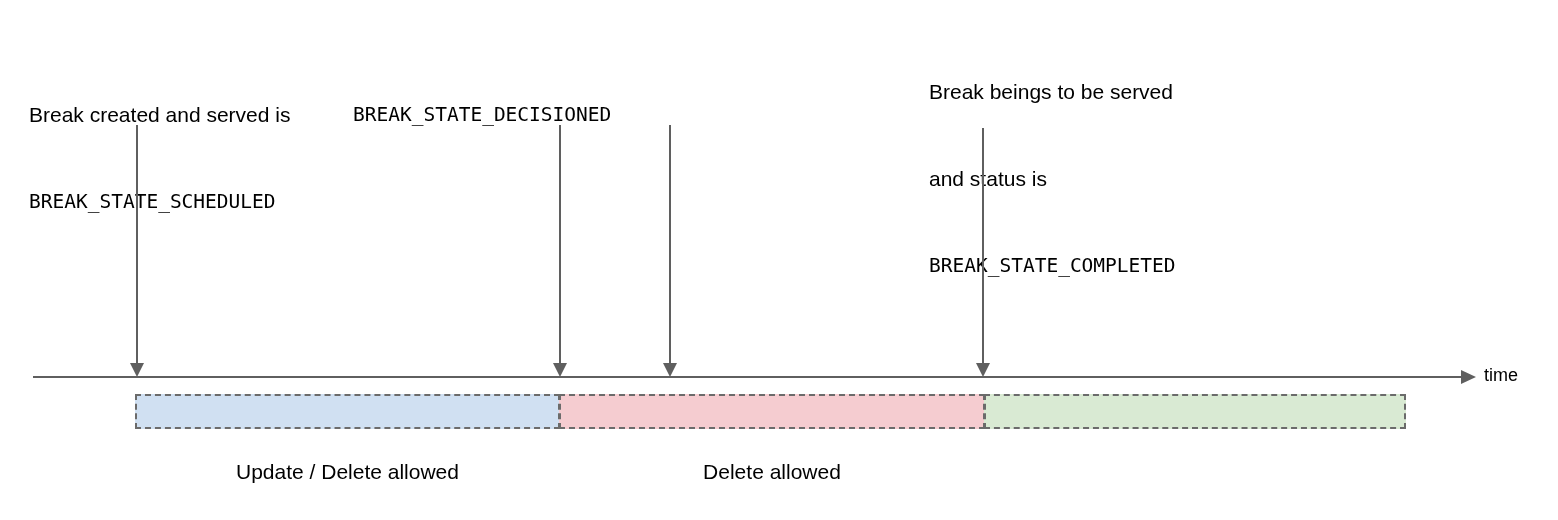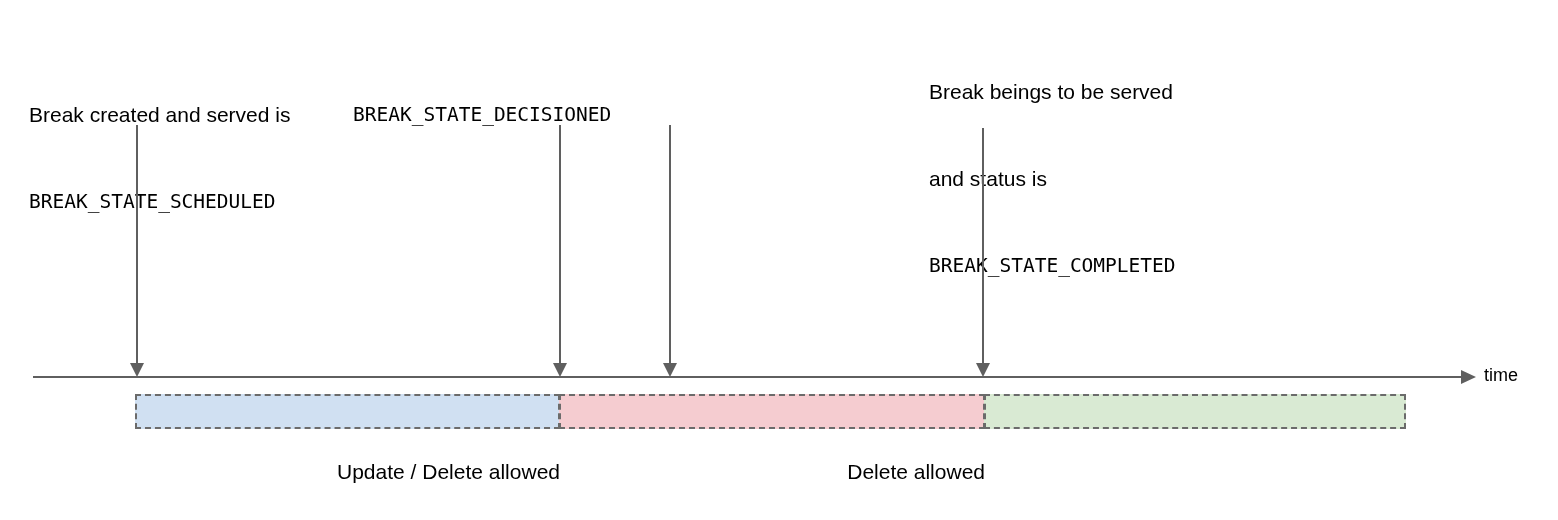--- a/index.html
+++ b/index.html
@@ -106,21 +106,21 @@
     border: 2px dashed #6b6b6b;
   }
 
   
   .phase-caption {
     position: absolute;
     top: 460px;
     font-size: 21px;
     font-family: "Liberation Sans", sans-serif;
     color: #000;
-    text-align: right;
+    text-align: center;
     white-space: pre;
   }
 </style>
 </head>
 <body>
 
 <div id="diagram-root">
 
   <div class="annotation" id="annotation-scheduled">
     <span class="prose">Break created and served is</span>

